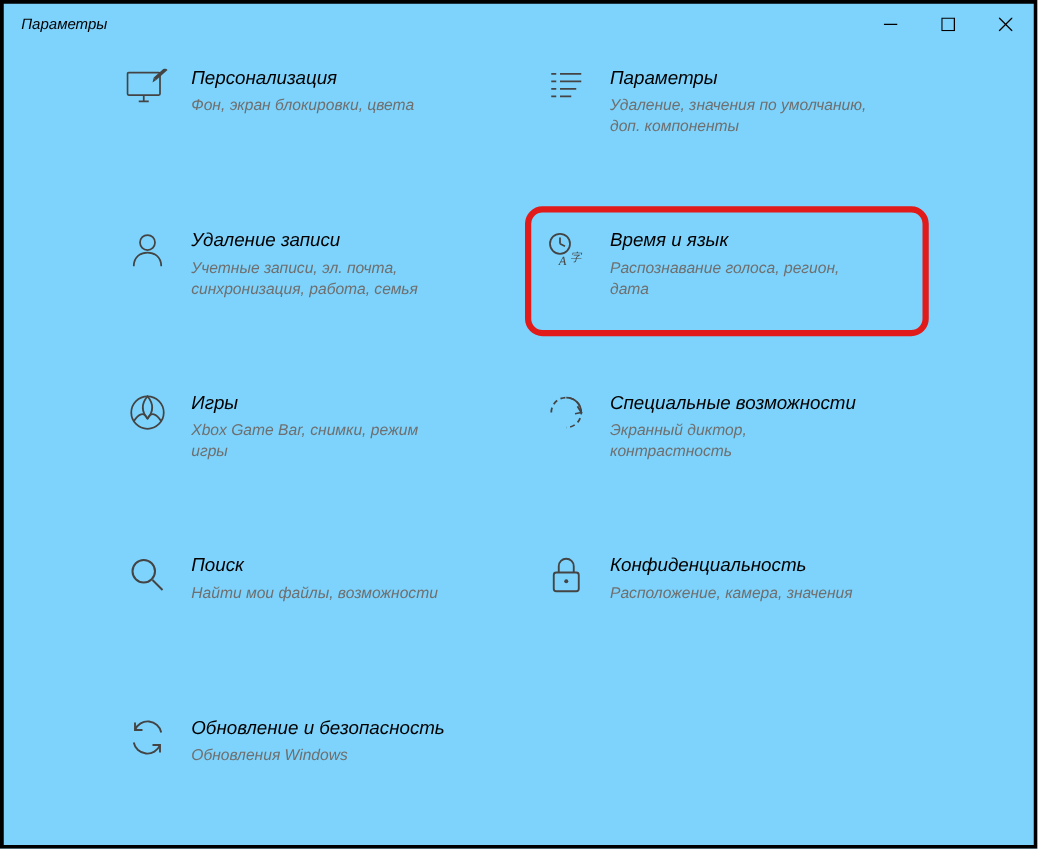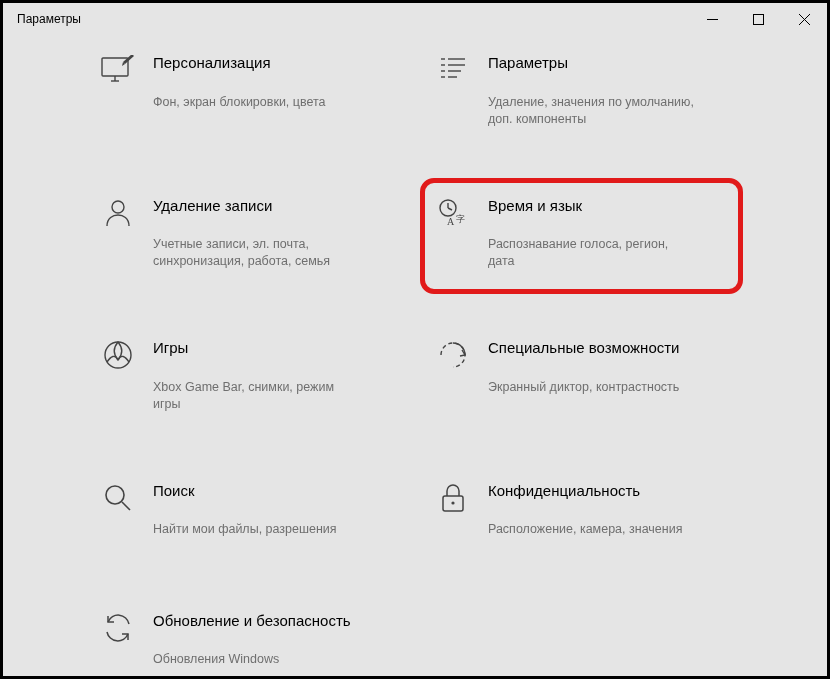--- a/index.html
+++ b/index.html
@@ -1,19 +1,19 @@
 <!DOCTYPE html>
 <html><head>
 <meta charset="utf-8">
 <style>
   * { box-sizing: border-box; margin: 0; padding: 0; }
   html, body { width: 830px; height: 679px; font-family: "Segoe UI", Tahoma, sans-serif; background: #fff; }
   .window {
-    width: 830px; height: 679px; border: 3px solid #000; background: #e5e5e5;
-    position: relative; overflow: hidden;
+    width: 830px; height: 679px; border: 3px solid #000; background: #7dd3fc;
+    position: relative; overflow: hidden; font-style: italic;
   }
   .titlebar {
     height: 32px; display: flex; align-items: center; justify-content: space-between;
     padding: 0 0 0 14px;
   }
   .title { font-size: 12px; color: #000; }
   .win-controls { display: flex; height: 100%; }
   .win-btn {
     width: 46px; height: 32px; display: flex; align-items: center; justify-content: center;
     font-size: 11px; color: #000; cursor: default;
@@ -46,21 +46,21 @@
     border-radius: 14px;
     pointer-events: none;
     left: -10px; top: -14px; right: -8px; bottom: -20px;
   }
   .tile .icon {
     width: 34px; height: 34px; flex-shrink: 0;
     display: flex; align-items: flex-start; justify-content: center;
     color: #3b3b3b;
     margin-top: 2px;
   }
-  .tile .texts { display: flex; flex-direction: column; gap: 21px; padding-top: 1px; }
+  .tile .texts { display: flex; flex-direction: column; gap: 3px; padding-top: 1px; }
   .tile .t-title { font-size: 15px; color: #000; line-height: 1.25; }
   .tile .t-desc  { font-size: 12.5px; color: #6f6f6f; line-height: 1.35; max-width: 210px; }
 </style>
 </head>
 <body>
 
 <div class="window">
   <div class="titlebar">
     <div class="title">Параметры</div>
     <div class="win-controls">
@@ -182,21 +182,21 @@
 
       <div class="tile">
         <div class="icon">
           <svg width="30" height="30" viewBox="0 0 30 30" fill="none" stroke="#444" stroke-width="1.6">
             <circle cx="12" cy="12" r="9"></circle>
             <line x1="19" y1="19" x2="27" y2="27"></line>
           </svg>
         </div>
         <div class="texts">
           <div class="t-title">Поиск</div>
-          <div class="t-desc">Найти мои файлы, разрешения</div>
+          <div class="t-desc">Найти мои файлы, возможности</div>
         </div>
       </div>
 
       <div class="tile">
         <div class="icon">
           <svg width="28" height="30" viewBox="0 0 28 30" fill="none" stroke="#444" stroke-width="1.5">
             <rect x="4" y="13" width="20" height="15" rx="2"></rect>
             <path d="M8 13 V8 a6 6 0 0 1 12 0 V13"></path>
             <circle cx="14" cy="20" r="1.6" fill="#444" stroke="none"></circle>
           </svg>

